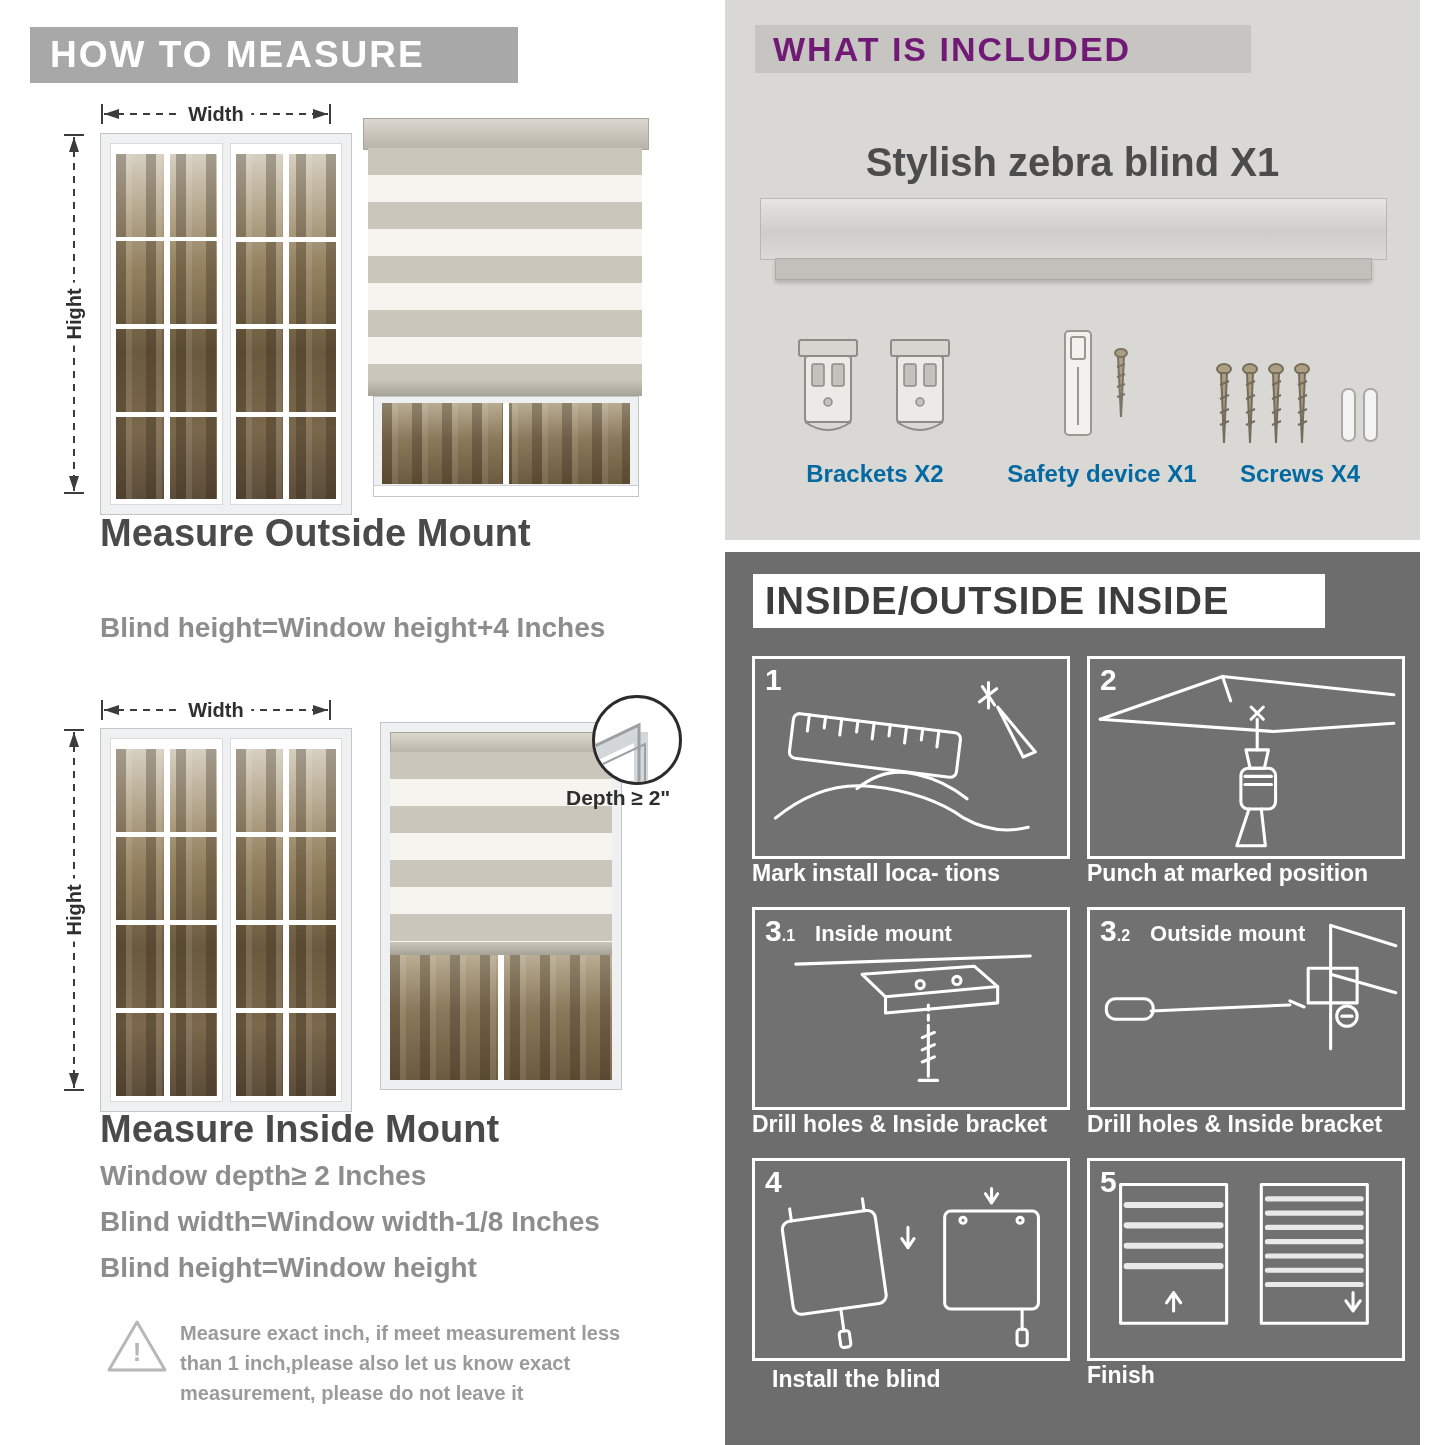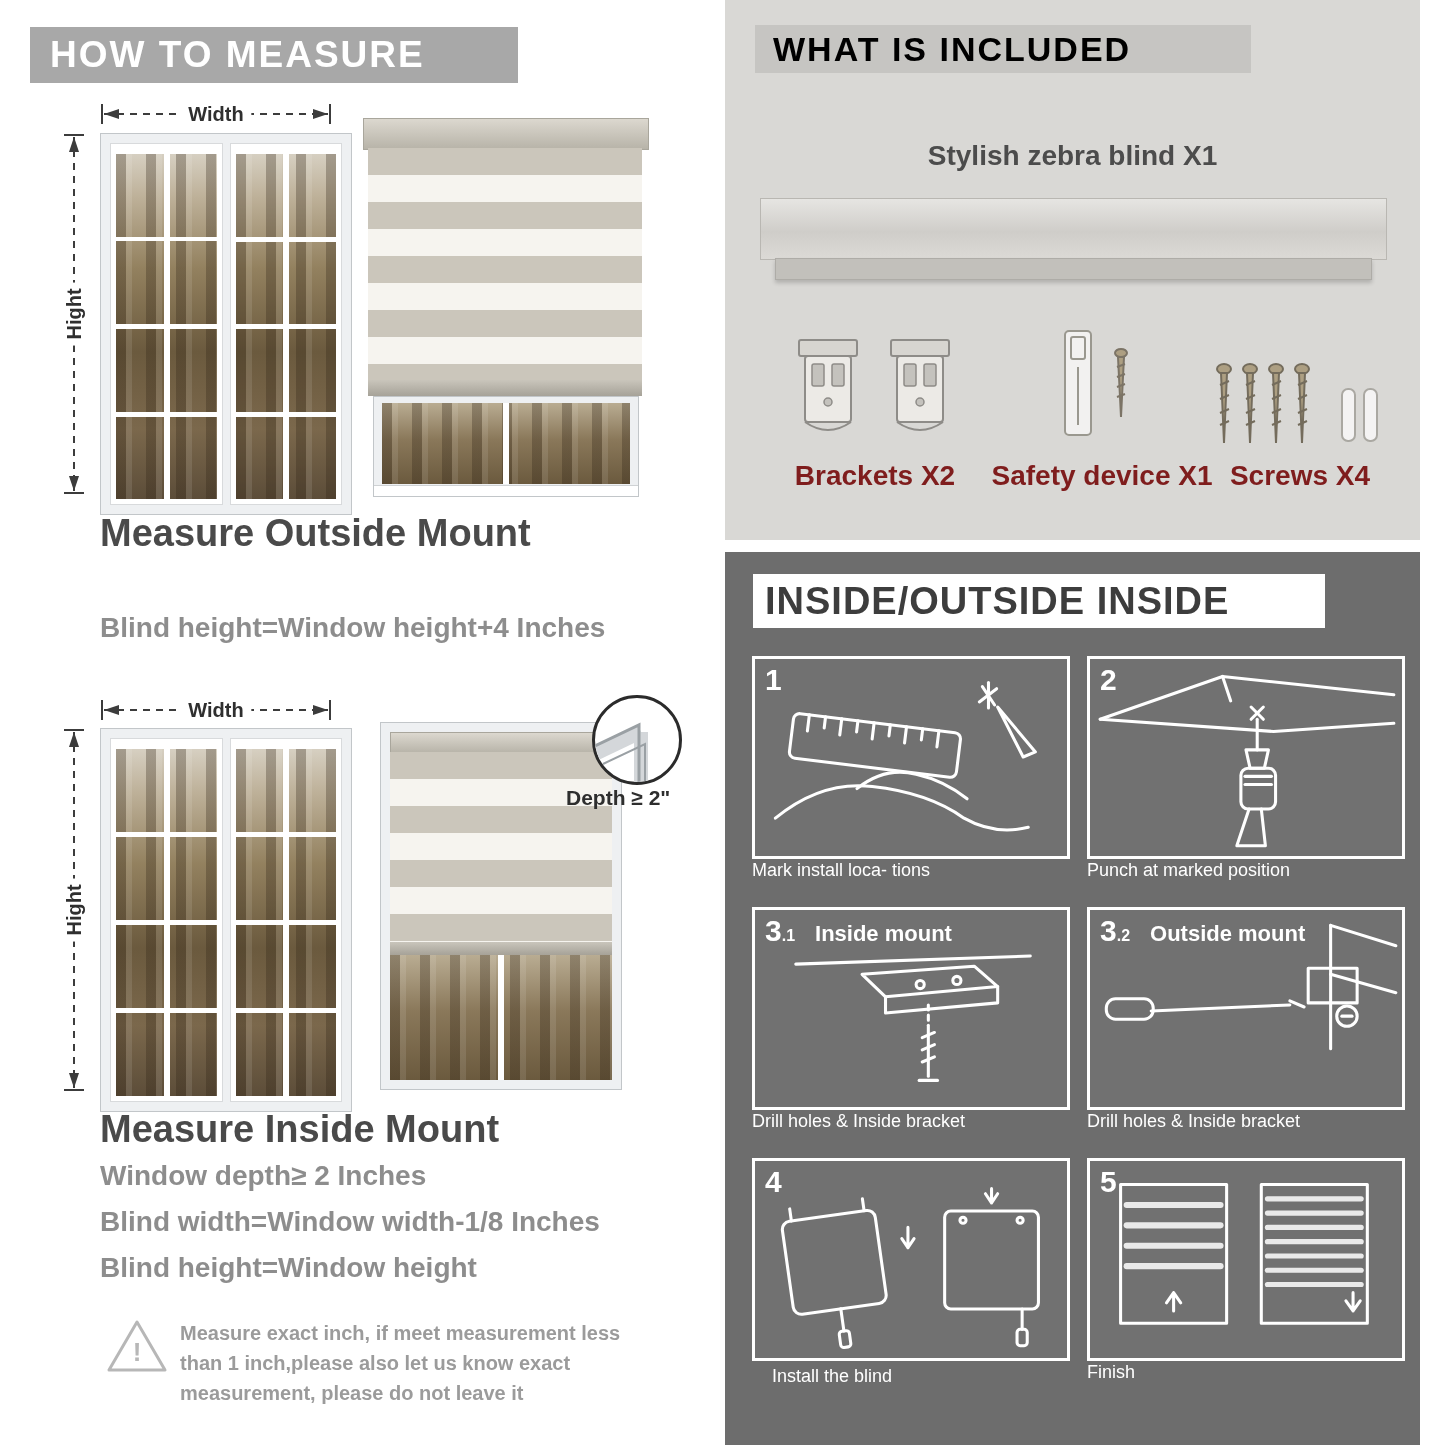--- a/index.html
+++ b/index.html
@@ -30,40 +30,40 @@
     padding:0 8px;font-size:20px;font-weight:bold;color:#2f2f2f;white-space:nowrap;}
   .dim-label.rot{transform:translate(-50%,-50%) rotate(-90deg);padding:2px 6px;}
   .h-measure{position:absolute;font-size:38px;font-weight:bold;color:#4a4a4a;white-space:nowrap;}
   .measure-line{position:absolute;font-size:28px;font-weight:bold;color:#8d8d8d;white-space:nowrap;}
   .depth-label{position:absolute;font-size:21px;font-weight:bold;color:#2e2e2e;white-space:nowrap;}
   .warn-text{position:absolute;font-size:20px;font-weight:bold;color:#9b9b9b;line-height:1.5;width:448px;}
 
   
   .included-section{position:absolute;left:725px;top:0;width:695px;height:540px;background:#d9d8d5;}
   .included-banner{position:absolute;left:30px;top:25px;width:478px;height:48px;background:#c6c5c2;
-    color:#000000;font-size:34px;font-weight:bold;letter-spacing:2px;display:flex;align-items:center;padding-left:18px;}
-  .product-label{position:absolute;left:0;top:140px;width:100%;text-align:center;font-size:28px;font-weight:bold;color:#4c4c4c;}
+    color:#701a75;font-size:34px;font-weight:bold;letter-spacing:2px;display:flex;align-items:center;padding-left:18px;}
+  .product-label{position:absolute;left:0;top:140px;width:100%;text-align:center;font-size:40px;font-weight:bold;color:#4c4c4c;}
   .rail-top{position:absolute;left:35px;top:198px;width:625px;height:60px;border:1px solid #b9b7b2;
     background:linear-gradient(180deg,#e6e5e2 0%,#cfcdc9 55%,#dcdad6 100%);}
   .rail-bottom{position:absolute;left:50px;top:258px;width:595px;height:20px;background:#c2c0bb;
     border:1px solid #aeaca7;box-shadow:0 3px 4px rgba(0,0,0,.18);}
-  .item-label{position:absolute;font-size:28px;font-weight:bold;color:#7f1d1d;text-align:center;white-space:nowrap;}
+  .item-label{position:absolute;font-size:24px;font-weight:bold;color:#0369a1;text-align:center;white-space:nowrap;}
 
   
   .mount-section{position:absolute;left:725px;top:552px;width:695px;height:893px;background:#6d6d6d;}
   .mount-banner{position:absolute;left:28px;top:22px;width:560px;height:54px;background:#fff;
     display:flex;align-items:center;padding-left:12px;font-size:38px;font-weight:bold;color:#3d3d3d;letter-spacing:1px;}
   .panel{position:absolute;width:312px;height:197px;border:3px solid #fff;background:#717171;}
   .art{position:absolute;left:0;top:0;width:100%;height:100%;}
   .ln{stroke:#fff;stroke-width:3;fill:none;stroke-linecap:round;stroke-linejoin:round;}
   .step-head{position:absolute;left:10px;top:4px;display:flex;align-items:baseline;color:#fff;z-index:2;}
   .step-num{font-size:30px;font-weight:bold;}
   .step-sub{font-size:16px;font-weight:bold;}
   .step-title{font-size:22px;font-weight:bold;margin-left:20px;}
-  .caption{position:absolute;font-size:18px;font-weight:normal;color:#fff;white-space:nowrap;}
+  .caption{position:absolute;font-size:23px;font-weight:bold;color:#fff;white-space:nowrap;}
 </style>
 </head>
 <body>
 
 <div id="stage">
 
   <div class="howto-banner">
     <span>HOW TO MEASURE</span>
   </div>
 

